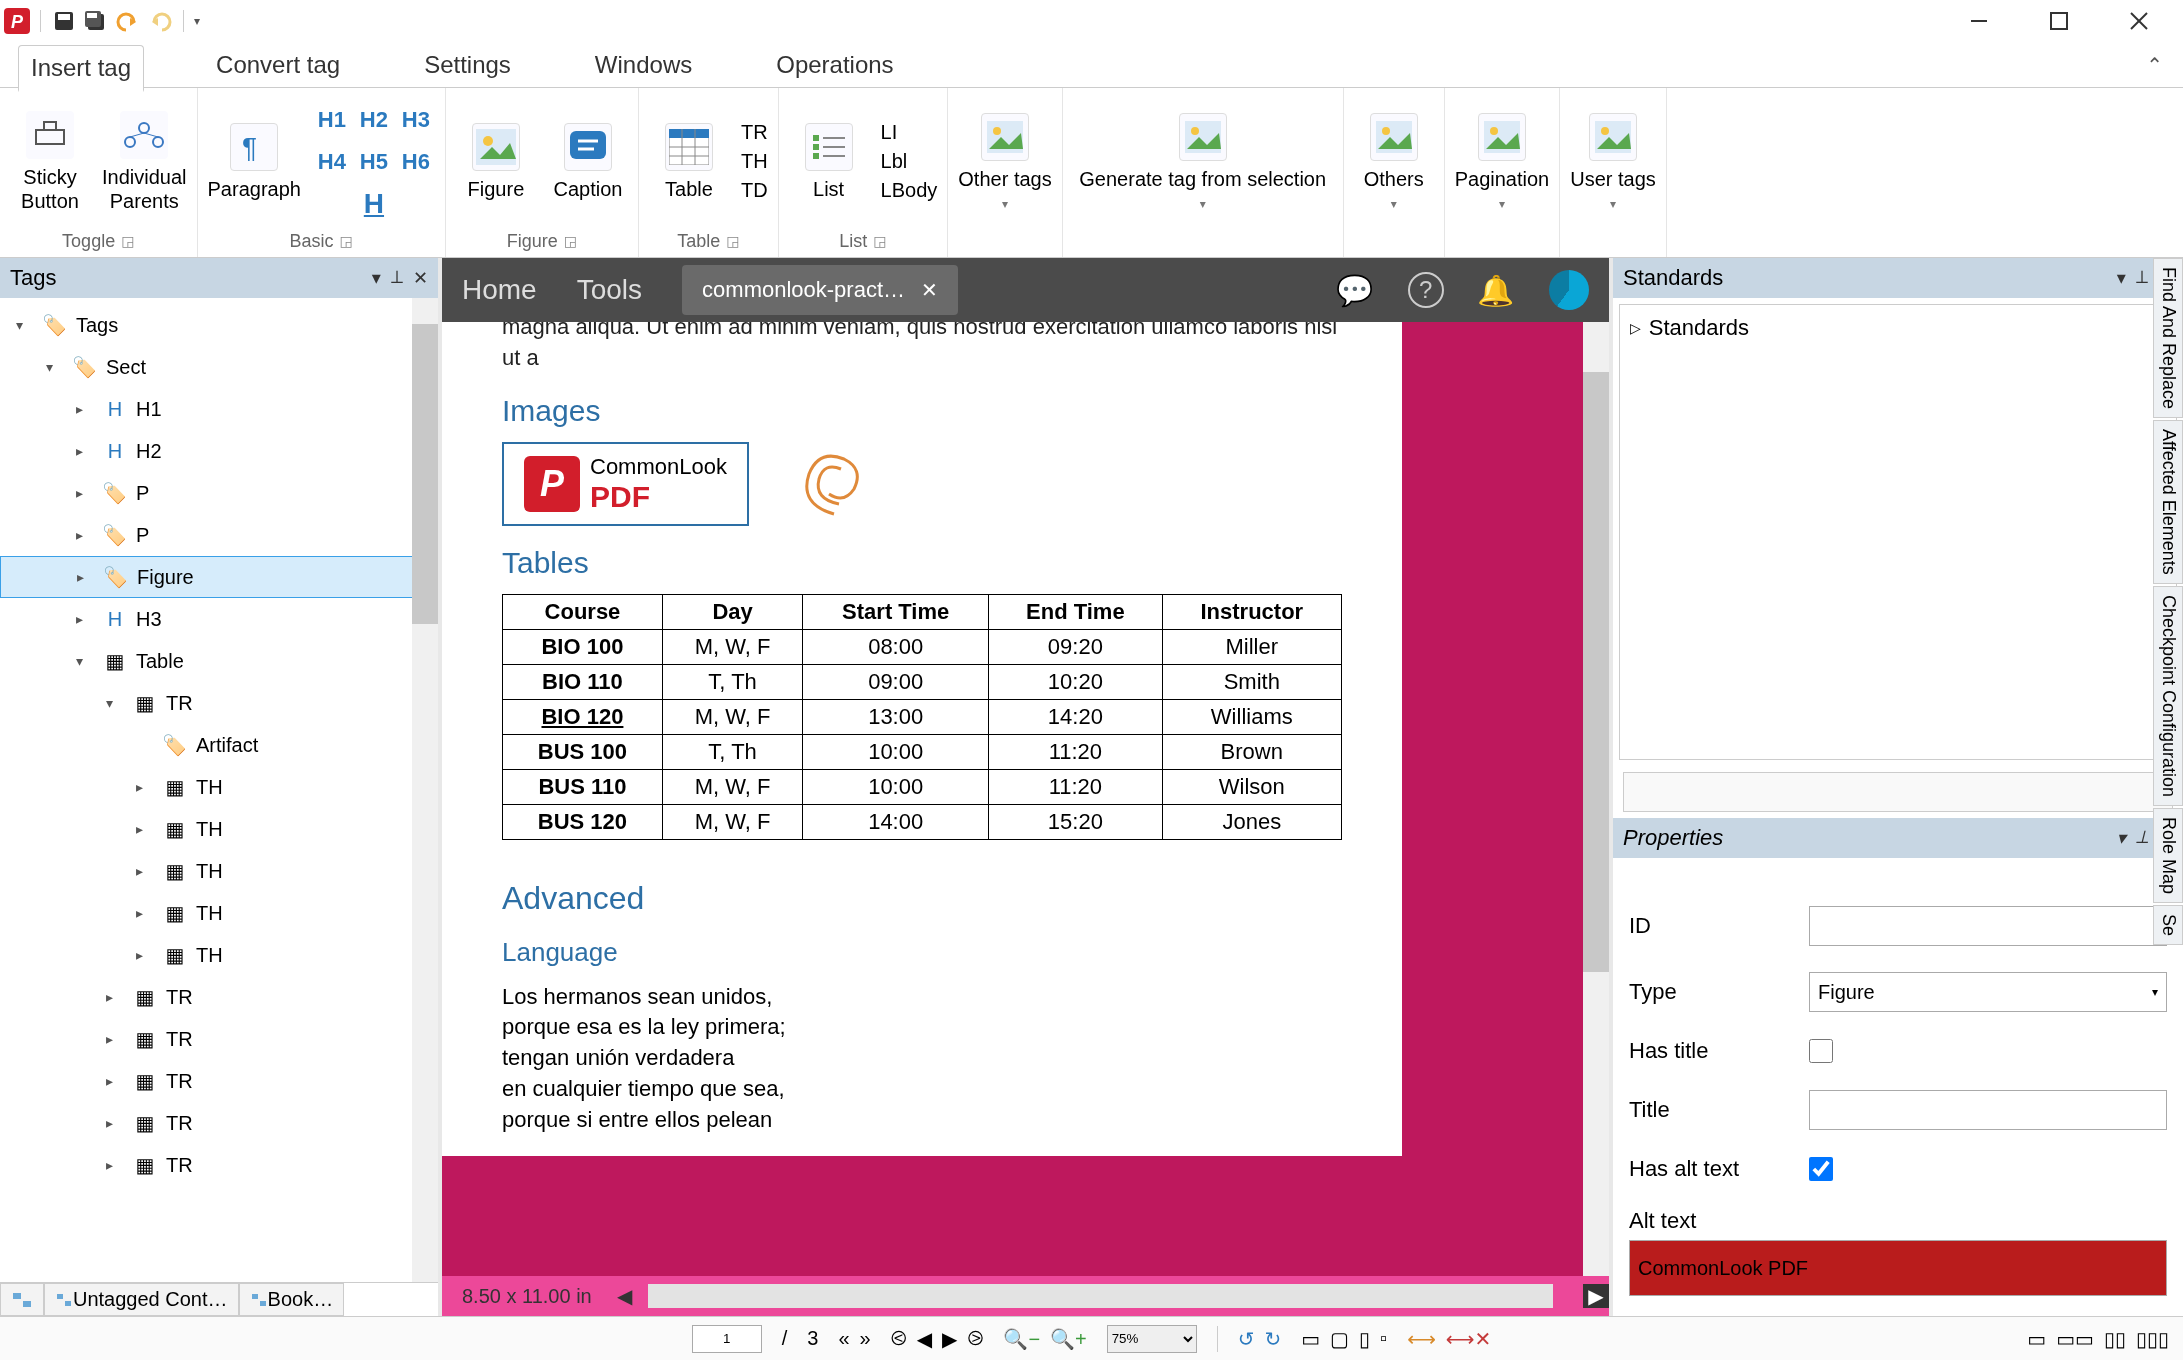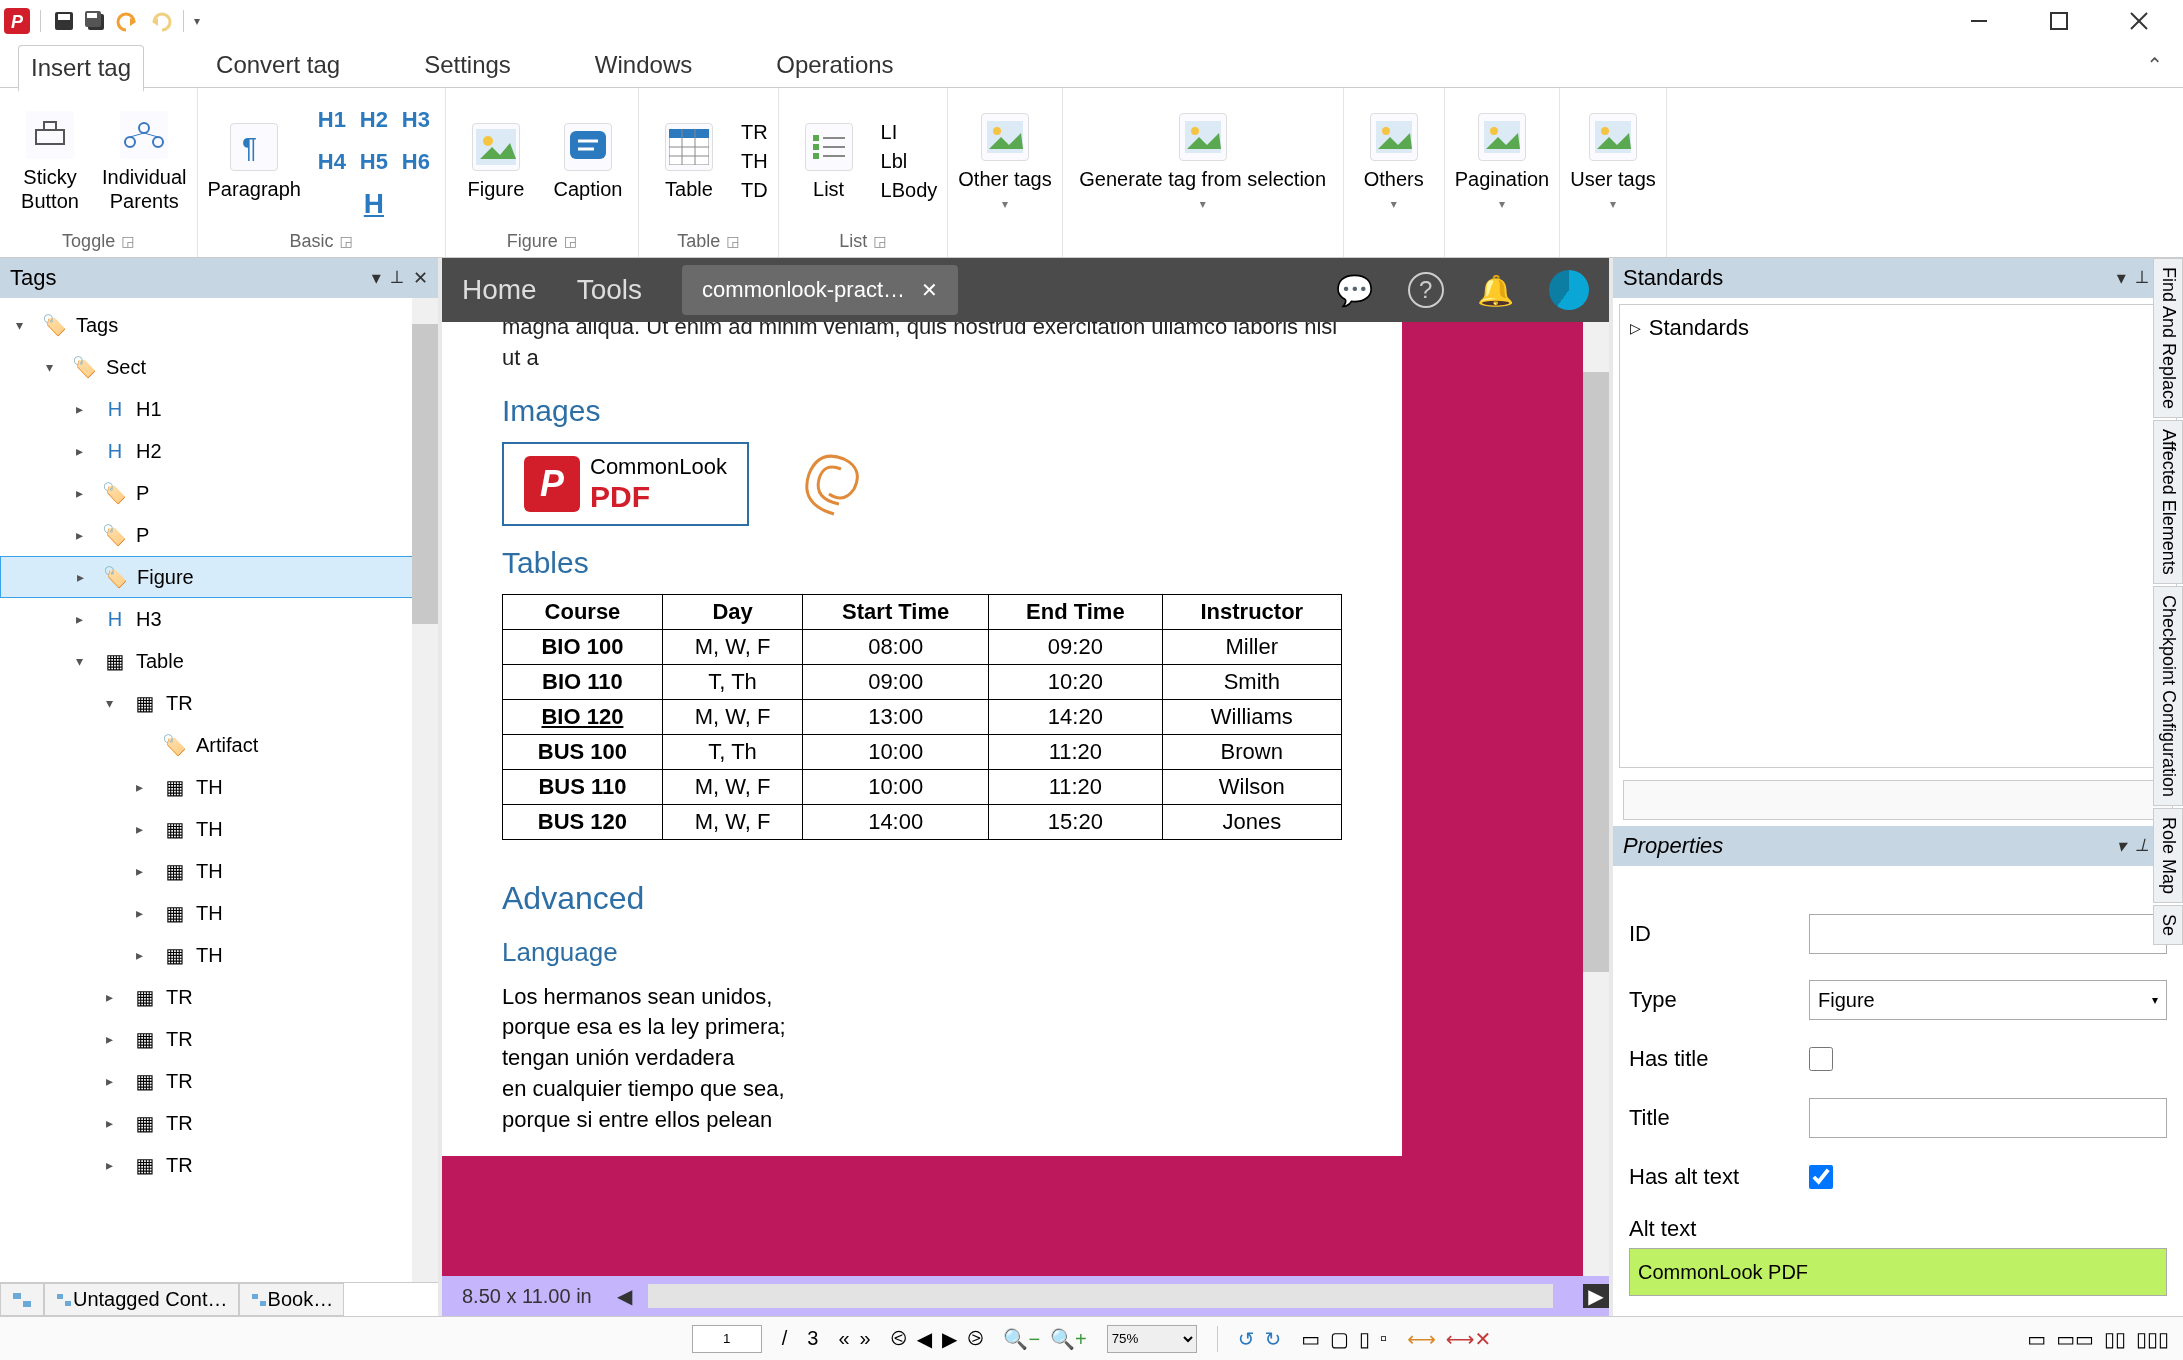--- a/index.html
+++ b/index.html
@@ -67,38 +67,38 @@
 .doc-h2.sm { font-size:26px; }
 .doc-p { font-size:22px; line-height:1.4; }
 .logo-box { display:inline-flex; align-items:center; gap:10px; border:2px solid #2d6fa5; padding:10px 20px; margin-right:40px; }
 .logo-p { width:56px; height:56px; background:#d21e2b; color:#fff; font-size:36px; font-weight:bold; display:flex; align-items:center; justify-content:center; border-radius:6px; font-style:italic; }
 .swirl { width:80px; height:80px; display:inline-block; }
 table.pdf { border-collapse: collapse; width: 100%; margin-top:5px; }
 table.pdf th, table.pdf td { border:1px solid #000; padding:4px 10px; text-align:center; font-size:22px; }
 table.pdf th { font-weight:bold; }
 .doc-vscroll { position:absolute; right:0; top:64px; bottom:40px; width:26px; background:#f0f0f0; }
 .doc-vscroll-thumb { position:absolute; top:50px; width:100%; height:600px; background:#c8c8c8; }
-.doc-hscroll { height:40px; background:#c4b5fd; display:flex; align-items:center; font-size:20px; color:#333; }
+.doc-hscroll { height:40px; background:#ec4899; display:flex; align-items:center; font-size:20px; color:#333; }
 .doc-hscroll .size { padding: 0 20px; }
 .hscroll-track { flex:1; background:#e3e3e3; position:relative; height:24px; margin: 0 30px 0 10px; }
 .harrow { width:26px; text-align:center; }
 
 
 .right-col { width: 574px; display:flex; flex-direction:column; border-left:4px solid #e8e8e8; }
 .standards-body { flex:1; background:#fff; padding:10px; border:1px solid #ccc; margin:6px; }
 .std-row { display:flex; align-items:center; gap:8px; font-size:22px; }
 .btn-row { display:flex; gap:12px; justify-content:flex-end; padding:6px 10px; }
 .btn-std { border:1px solid #aaa; background:#fafafa; padding:6px 30px; font-size:20px; }
 .long-box { border:1px solid #ccc; height:40px; margin:6px 10px; background:#f9f9f9; }
 .props-body { padding: 20px 16px; overflow:auto; }
 .prop-row { display:flex; align-items:center; margin-bottom:26px; }
 .prop-label { width:180px; font-size:22px; }
 .prop-input { flex:1; border:1px solid #aaa; height:40px; padding:4px 8px; font-size:20px; background:#fff; }
 .prop-check { width:24px; height:24px; }
-.alt-input { width: 100%; border:1px solid #aaa; height:48px; padding:6px 8px; font-size:20px; background:#bef264; }
+.alt-input { width: 100%; border:1px solid #aaa; height:56px; padding:6px 8px; font-size:20px; background:#b91c1c; }
 .standards-panel { display:flex; flex-direction:column; }
 
 
 .side-rail { position:absolute; right:0; top:258px; width:30px; display:flex; flex-direction:column; }
 .side-tab { writing-mode: vertical-rl; background:#eef1f4; border:1px solid #ccc; padding:8px 4px; margin-bottom:2px; font-size:18px; display:flex; align-items:center; gap:4px; }
 
 
 .bottom-bar { height:44px; border-top:1px solid #ccc; display:flex; align-items:center; justify-content:center; padding: 0 14px; gap:20px; font-size:20px; background:#fafafa; position:relative;}
 .page-input { width:70px; border:1px solid #aaa; text-align:center; height:28px; }
 .zoom-sel { width:90px; border:1px solid #aaa; height:28px; }

